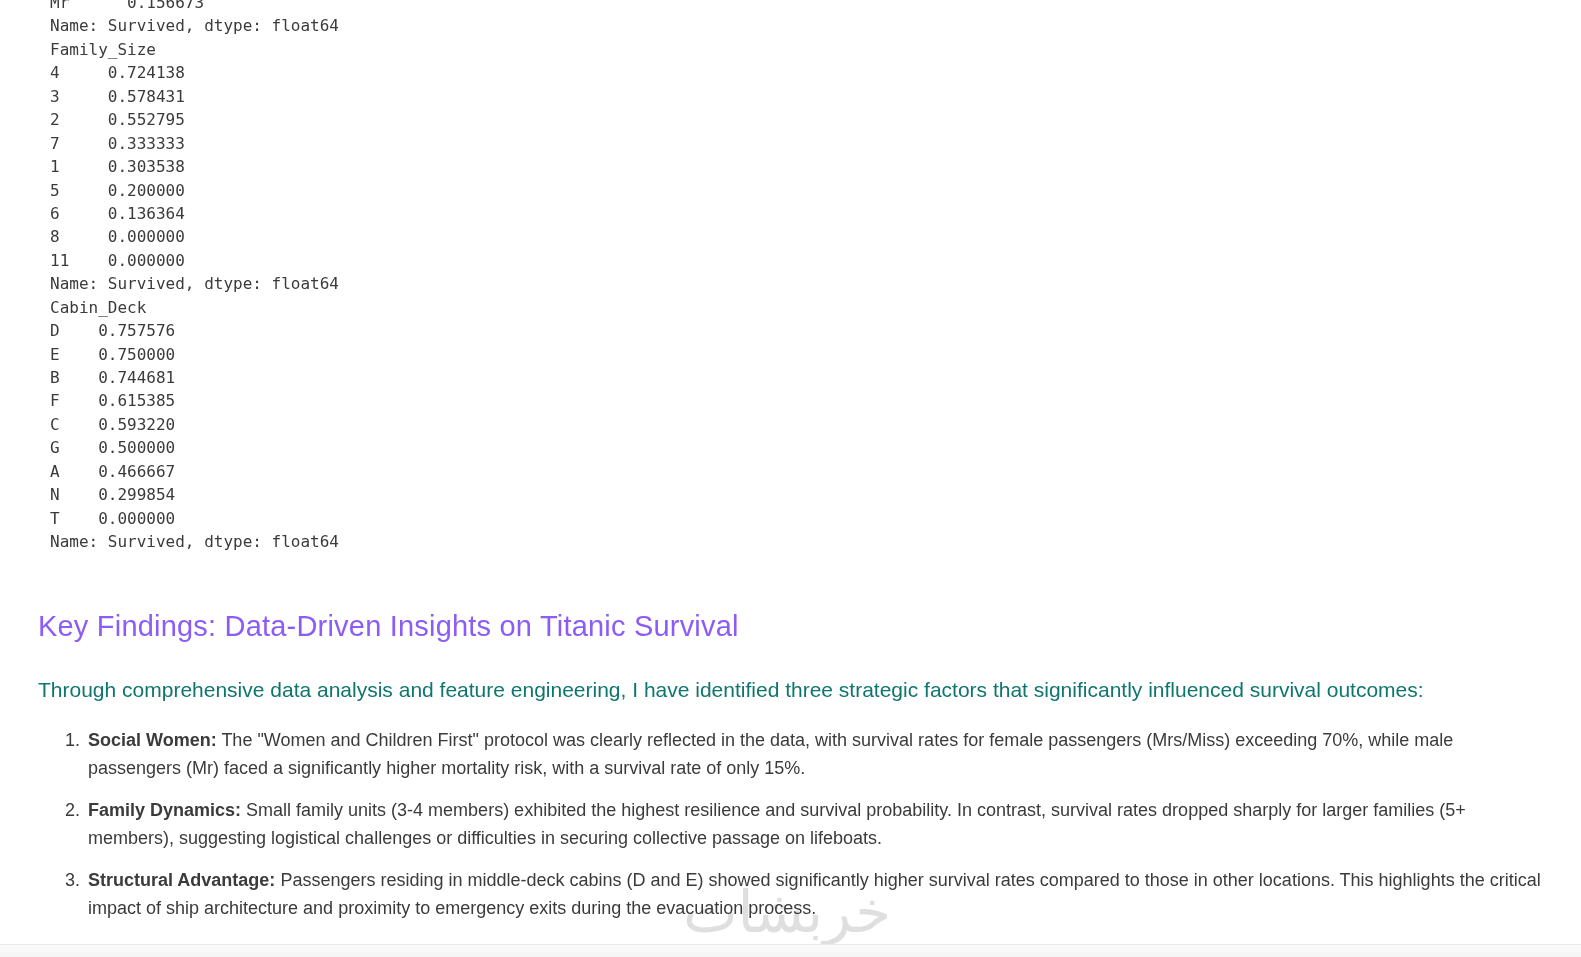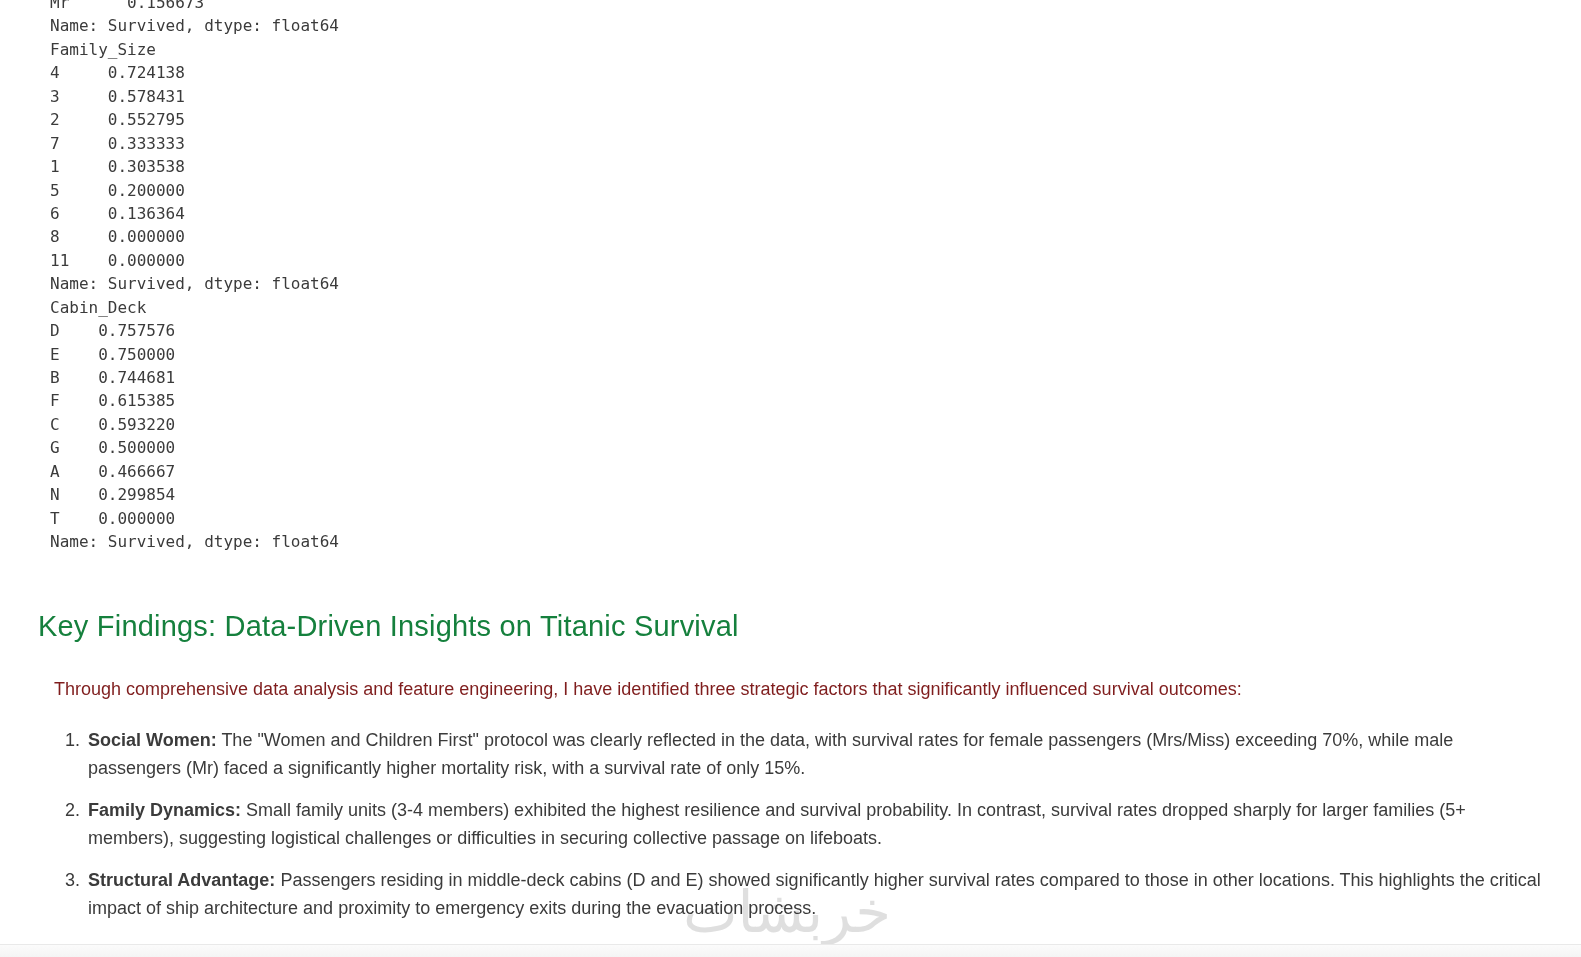--- a/index.html
+++ b/index.html
@@ -37,32 +37,32 @@
   .md-heading {
     position: absolute;
     left: 38px;
     top: 607px;
     width: 1503px;
     margin: 0;
     font-size: 29px;
     line-height: 38px;
     font-weight: 300;
     letter-spacing: 0.2px;
-    color: #15803d;
+    color: #8b5cf6;
     z-index: 1;
   }
   .md-intro {
     position: absolute;
-    left: 54px;
+    left: 38px;
     top: 676px;
     width: 1503px;
     margin: 0;
-    font-size: 18px;
+    font-size: 21px;
     line-height: 27.5px;
-    color: #7f1d1d;
+    color: #0f766e;
     z-index: 1;
   }
   .findings-list {
     position: absolute;
     left: 38px;
     top: 727px;
     width: 1503px;
     z-index: 1;
   }
   .finding-item {

